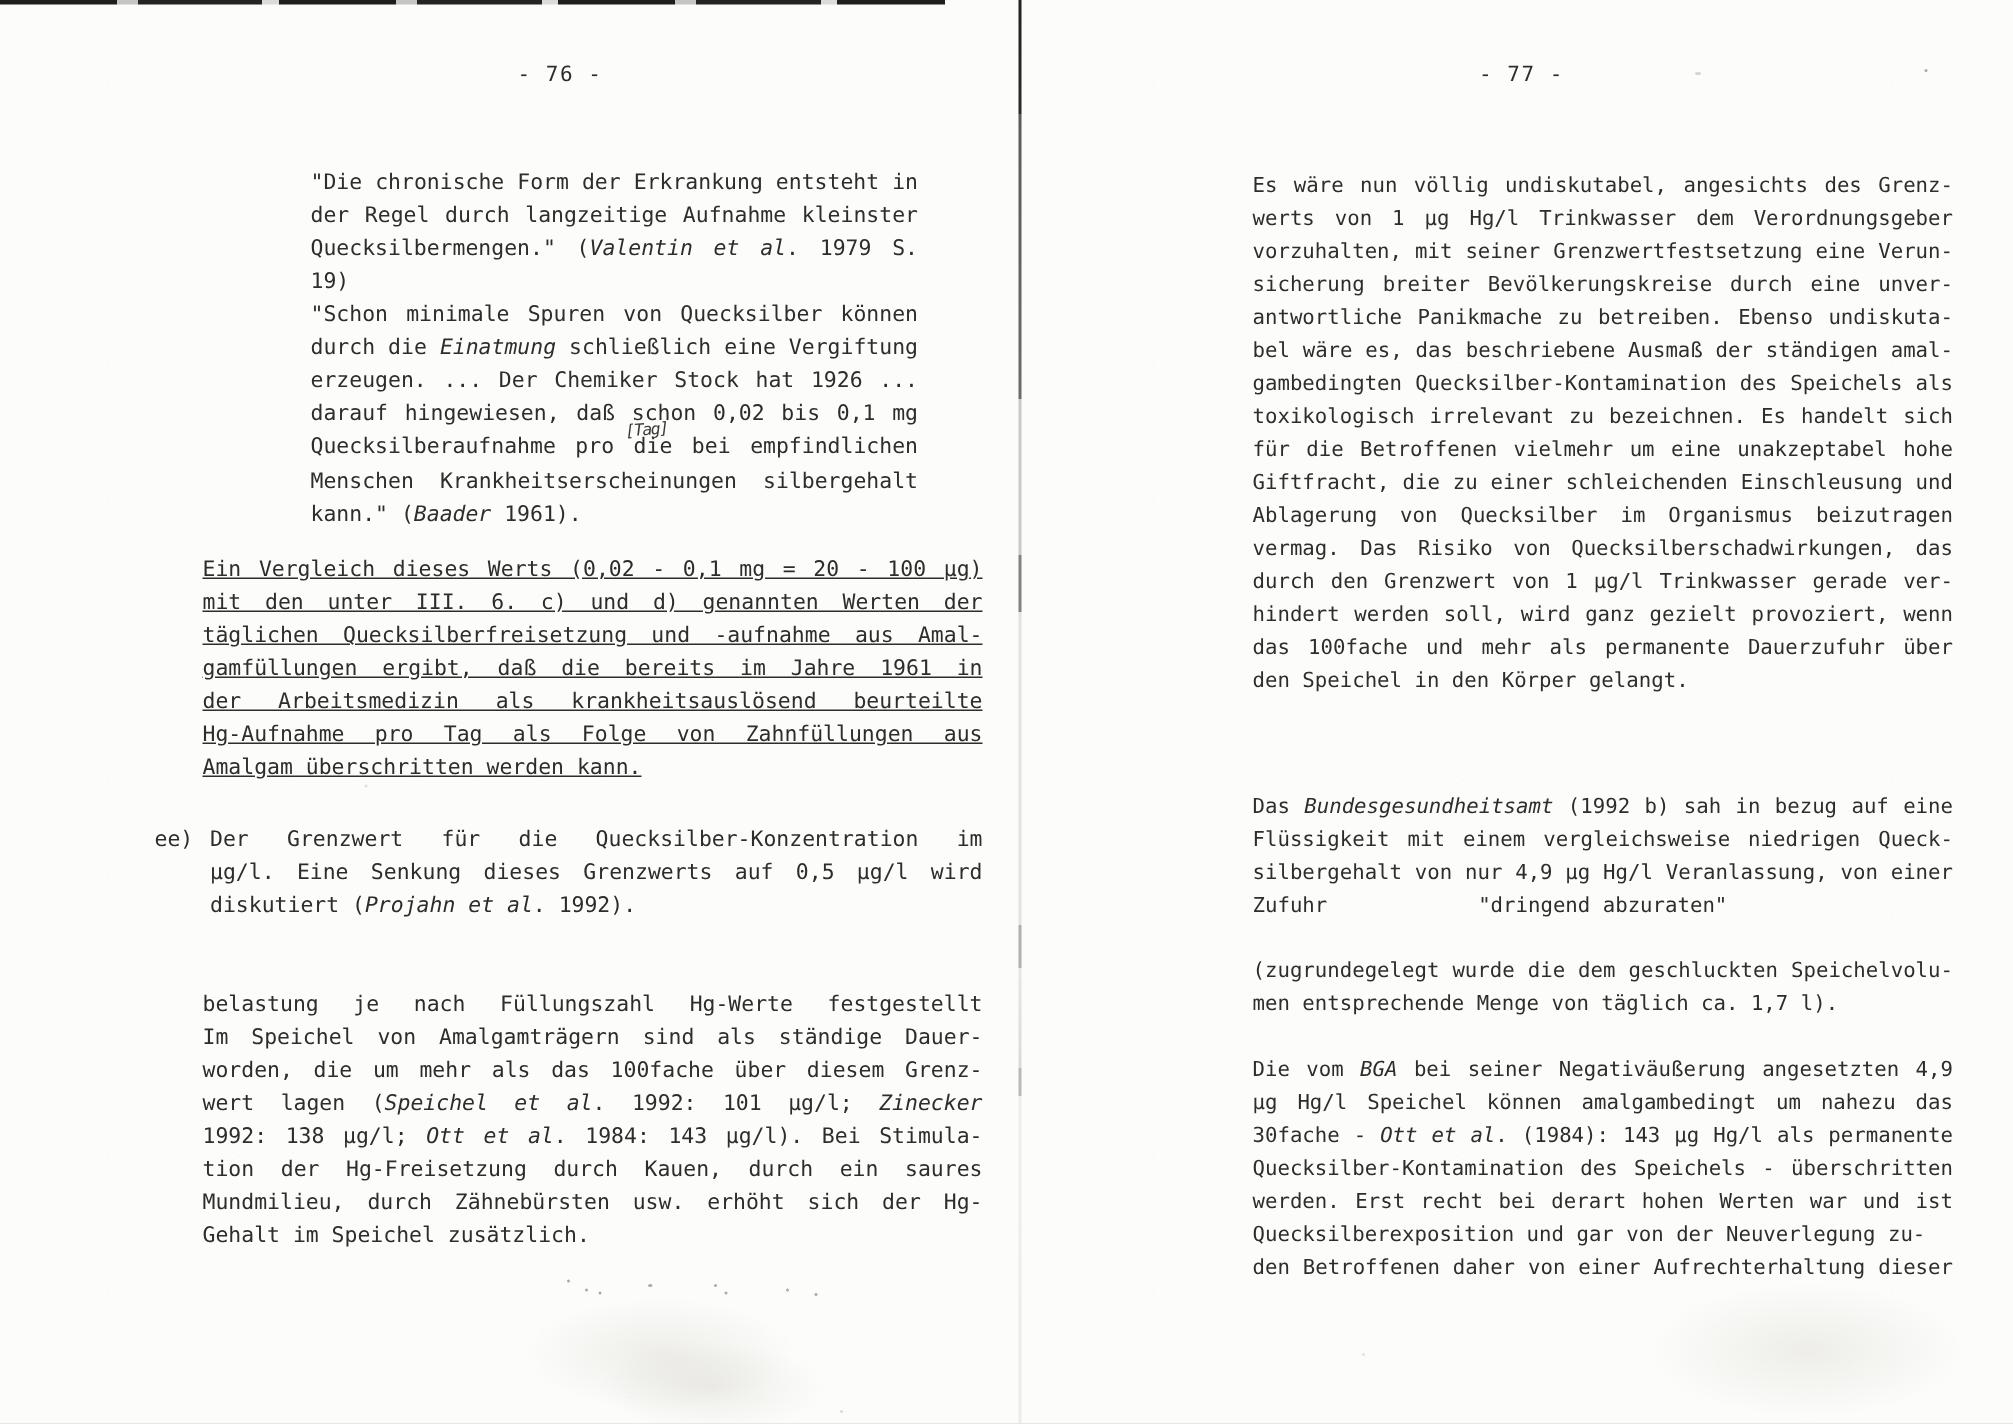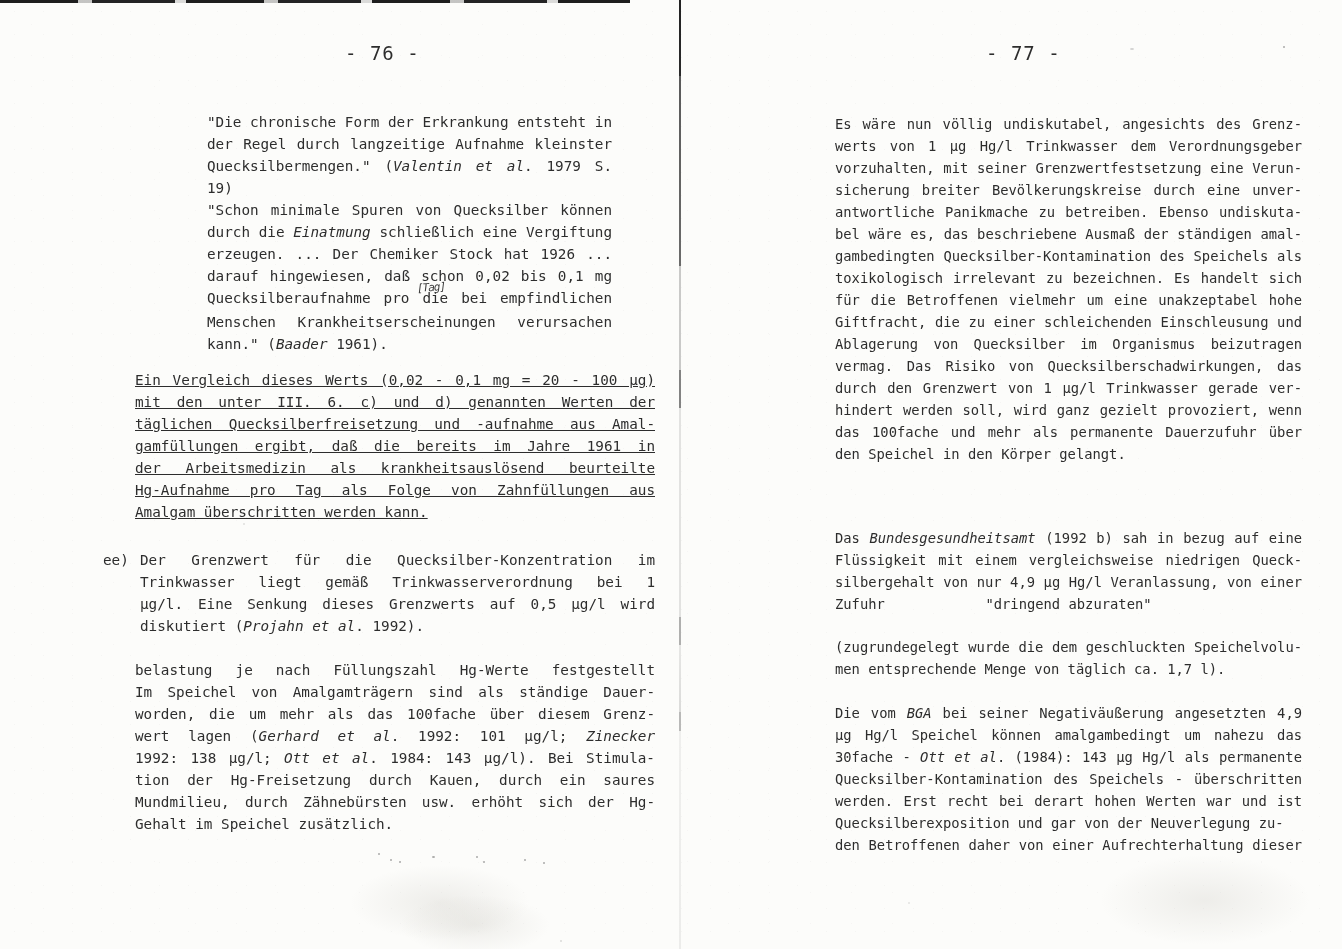--- a/index.html
+++ b/index.html
@@ -14,21 +14,21 @@
     background-position:0 0, 11px 9px;
     overflow:hidden;
     font-family:"DejaVu Sans Mono", "Liberation Mono", monospace;
     color:#2d2d2d;
   }
   .block{position:absolute;}
   .pg-left{font-size:14.3px;line-height:22px;}
   .pg-right{font-size:13.8px;line-height:22px;}
   .line{text-align:justify;text-align-last:justify;}
   .line.last{text-align-last:left;}
-  .hdr{font-size:19px;letter-spacing:1px;}
+  .hdr{font-size:14px;letter-spacing:1px;}
   i{font-style:italic;}
   
   .ee-label{position:absolute;left:0;top:0;}
   .ee-lines{margin-left:37px;}
   
   .center .line, .centered{text-align:center;text-align-last:center;}
   
   .ann-wrap{display:inline-block;width:0;overflow:visible;}
   .ann{
     display:inline-block;position:relative;top:-12px;left:-5px;
@@ -91,49 +91,48 @@
       <div class="line">der Regel durch langzeitige Aufnahme kleinster</div>
       <div class="line last">Quecksilbermengen." (<i>Valentin et al</i>. 1979 S. 19)</div>
     </div>
 
   <div class="block pg-left" style="left:207px;top:199px;width:405px;">
       <div class="line">"Schon minimale Spuren von Quecksilber können</div>
       <div class="line">durch die <i>Einatmung</i> schließlich eine Vergiftung</div>
       <div class="line">erzeugen. ... Der Chemiker Stock hat 1926 ...</div>
       <div class="line">darauf hingewiesen, daß schon 0,02 bis 0,1 mg</div>
       <div class="line"><span>Quecksilberaufnahme pro </span><span class="ann-wrap"><span class="ann">[Tag]</span></span><span>die bei empfindlichen</span></div>
-      <div class="line">Menschen Krankheitserscheinungen verursachen</div>
+      <div class="line">Menschen Krankheitserscheinungen silbergehalt</div>
       <div class="line last">kann." (<i>Baader</i> 1961).</div>
     </div>
 
   <div class="block pg-left" style="left:135px;top:369px;width:520px;text-decoration:underline;">
       <div class="line">Ein Vergleich dieses Werts (0,02 - 0,1 mg = 20 - 100 µg)</div>
       <div class="line">mit den unter III. 6. c) und d) genannten Werten der</div>
       <div class="line">täglichen Quecksilberfreisetzung und -aufnahme aus Amal-</div>
       <div class="line">gamfüllungen ergibt, daß die bereits im Jahre 1961 in</div>
       <div class="line">der Arbeitsmedizin als krankheitsauslösend beurteilte</div>
       <div class="line">Hg-Aufnahme pro Tag als Folge von Zahnfüllungen aus</div>
       <div class="line last">Amalgam überschritten werden kann.</div>
     </div>
 
   <div class="block pg-left" style="left:103px;top:549px;width:552px;">
     <span class="ee-label">ee)</span>
     <div class="ee-lines" style="width:515px;">
         <div class="line">Der Grenzwert für die Quecksilber-Konzentration im</div>
-        <div class="line">Trinkwasser liegt gemäß Trinkwasserverordnung bei 1</div>
         <div class="line">µg/l. Eine Senkung dieses Grenzwerts auf 0,5 µg/l wird</div>
         <div class="line last">diskutiert (<i>Projahn et al</i>. 1992).</div>
       </div>
   </div>
 
   <div class="block pg-left" style="left:135px;top:659px;width:520px;">
       <div class="line">belastung je nach Füllungszahl Hg-Werte festgestellt</div>
       <div class="line">Im Speichel von Amalgamträgern sind als ständige Dauer-</div>
       <div class="line">worden, die um mehr als das 100fache über diesem Grenz-</div>
-      <div class="line">wert lagen (<i>Gerhard et al</i>. 1992: 101 µg/l; <i>Zinecker</i></div>
+      <div class="line">wert lagen (<i>Speichel et al</i>. 1992: 101 µg/l; <i>Zinecker</i></div>
       <div class="line">1992: 138 µg/l; <i>Ott et al</i>. 1984: 143 µg/l). Bei Stimula-</div>
       <div class="line">tion der Hg-Freisetzung durch Kauen, durch ein saures</div>
       <div class="line">Mundmilieu, durch Zähnebürsten usw. erhöht sich der Hg-</div>
       <div class="line last">Gehalt im Speichel zusätzlich.</div>
     </div>
 
   <div class="block hdr" style="left:986px;top:42px;">- 77 -</div>
 
   <div class="block pg-right" style="left:835px;top:113px;width:467px;">
       <div class="line">Es wäre nun völlig undiskutabel, angesichts des Grenz-</div>

